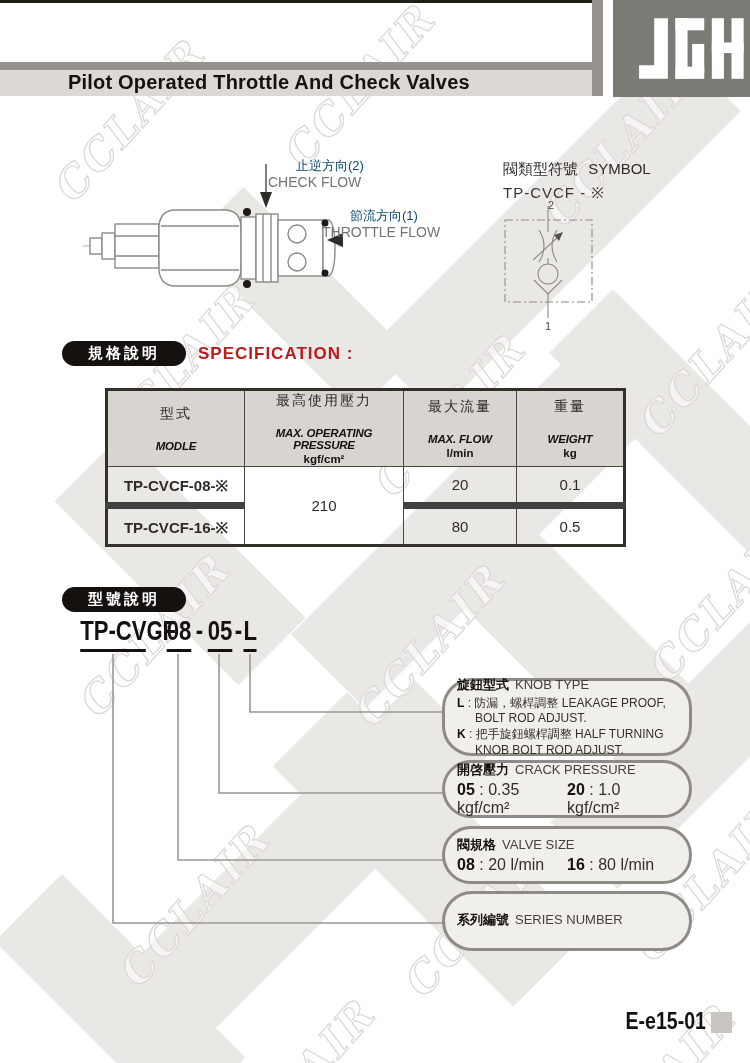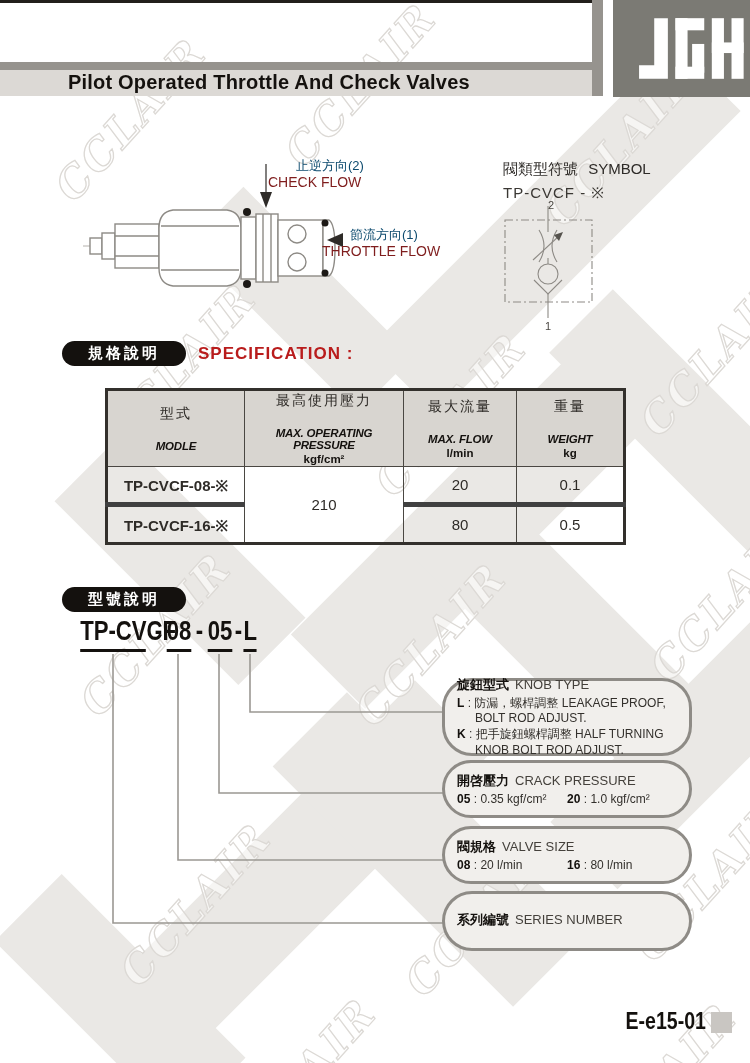--- a/index.html
+++ b/index.html
@@ -17,57 +17,57 @@
             letter-spacing:6px;color:#4a4742;z-index:2;}
   .bar-dark{position:absolute;left:0;top:62px;width:594px;height:8px;background:#96938e;z-index:2;}
   .bar-light{position:absolute;left:0;top:70px;width:594px;height:26px;background:#dcd9d5;z-index:2;}
   .title-en{position:absolute;left:68px;top:71px;font-size:20px;font-weight:bold;color:#14110e;
             letter-spacing:.2px;z-index:3;}
   .vbar{position:absolute;left:592px;top:0;width:11px;height:96px;background:#96938e;z-index:2;}
   .logo-box{position:absolute;left:613px;top:0;width:137px;height:97px;background:#7b7a74;z-index:2;}
   
   .lbl{position:absolute;z-index:3;line-height:1.15;}
   .lbl .zh{display:block;font-size:13px;color:#0c4a6e;margin-left:28px;}
-  .lbl .en{display:block;font-size:14px;color:#7f1d1d;}
+  .lbl .en{display:block;font-size:14px;color:#737373;}
   .sym-title{position:absolute;left:503px;top:160px;font-size:15px;color:#2e2b28;z-index:3;}
   .sym-model{position:absolute;left:503px;top:182px;font-size:15px;color:#3a3733;z-index:3;letter-spacing:1px;}
   .port{position:absolute;font-size:11px;color:#4a4742;z-index:3;}
   
   .badge{position:absolute;left:62px;width:124px;height:25px;background:#14110e;color:#fff;
          border-radius:14px;display:flex;align-items:center;justify-content:center;
          font-size:15px;font-weight:bold;letter-spacing:3px;z-index:3;}
   .sec-label{position:absolute;left:198px;font-size:17px;font-weight:bold;color:#b91c1c;
              letter-spacing:1px;z-index:3;}
   
   table.spec{position:absolute;left:105px;top:388px;width:518px;border-collapse:collapse;
              z-index:2;table-layout:fixed;}
   table.spec{border:3px solid #33302c;}
   table.spec th,table.spec td{border-left:1px solid #4a4742;padding:0;text-align:center;vertical-align:middle;}
   table.spec th:first-child,table.spec td:first-child{border-left:none;}
   table.spec thead th{background:#d8d5d0;height:75px;border-bottom:1px solid #4a4742;font-weight:normal;}
   table.spec .hzh{display:block;font-size:14px;color:#2e2b27;letter-spacing:2px;}
   table.spec .hen{display:block;font-size:11.5px;font-weight:bold;color:#14110e;letter-spacing:-.2px;margin-top:17px;font-style:italic;}
   table.spec .hunit{display:block;font-size:11.5px;font-weight:bold;color:#14110e;margin-top:2px;}
   table.spec tbody td{height:35px;font-size:15px;color:#2e2b27;background:transparent;}
-  table.spec tbody tr.r1 td{border-bottom:5px solid #404040;}
+  table.spec tbody tr.r1 td{border-bottom:7px solid #404040;}
   table.spec td.model{font-weight:bold;font-size:15px;}
   
   .code-row{position:absolute;left:0;top:616px;height:40px;width:400px;z-index:3;}
   .code-row span{position:absolute;top:0;font-size:27px;font-weight:bold;color:#14110e;
                  text-align:center;transform:scaleX(.82);transform-origin:center;white-space:nowrap;}
   .code-row .seg{border-bottom:3px solid #14110e;padding-bottom:2px;}
   .callout{position:absolute;left:442px;width:250px;background:#f1efec;border:3px solid #8e8b86;
            border-radius:30px;z-index:2;box-sizing:border-box;padding:7px 12px;
            display:flex;flex-direction:column;justify-content:center;}
   .callout .ttl{font-size:13px;margin-bottom:2px;}
   .callout .ttl .zh{font-weight:bold;color:#14110e;}
   .callout .ttl .en{color:#44403b;margin-left:6px;}
   .callout .opt{font-size:12px;color:#33302c;padding-left:18px;text-indent:-18px;line-height:1.3;}
   .callout .opt b{color:#14110e;}
-  .optrow{display:flex;font-size:12px;color:#33302c;}
+  .optrow{display:flex;font-size:16px;color:#33302c;}
   .optrow .cell{width:128px;}
   .optrow b{color:#14110e;}
   
   .page-code{position:absolute;left:598px;top:1008px;width:108px;text-align:right;font-size:23px;
              font-weight:bold;color:#14110e;transform:scaleX(.85);transform-origin:right;
              letter-spacing:0;z-index:2;}
   .foot-square{position:absolute;left:711px;top:1012px;width:21px;height:21px;background:#c9c6c2;z-index:2;}
   svg{position:absolute;z-index:2;pointer-events:none;}
 </style>
 </head>
@@ -152,21 +152,21 @@
       <polygon points="185,42 197,42 191,58" stroke="none"></polygon>
     </g>
     <g fill="#2e2b28">
       <polygon points="252,90 268,83 268,97" stroke="none"></polygon>
     </g>
   </svg>
   <div class="lbl" style="left:268px;top:159px;">
     <span class="zh">止逆方向(2)</span>
     <span class="en">CHECK FLOW</span>
   </div>
-  <div class="lbl" style="left:322px;top:228px;">
+  <div class="lbl" style="left:322px;top:209px;">
     <span class="zh">節流方向(1)</span>
     <span class="en">THROTTLE FLOW</span>
   </div>
 
   <div class="sym-title">
     <span>閥類型符號</span>
     <span style="margin-left:6px;">SYMBOL</span>
   </div>
   <div class="sym-model">TP-CVCF - ※</div>
   <svg style="left:495px;top:198px;" width="130" height="132" viewBox="0 0 130 132">

